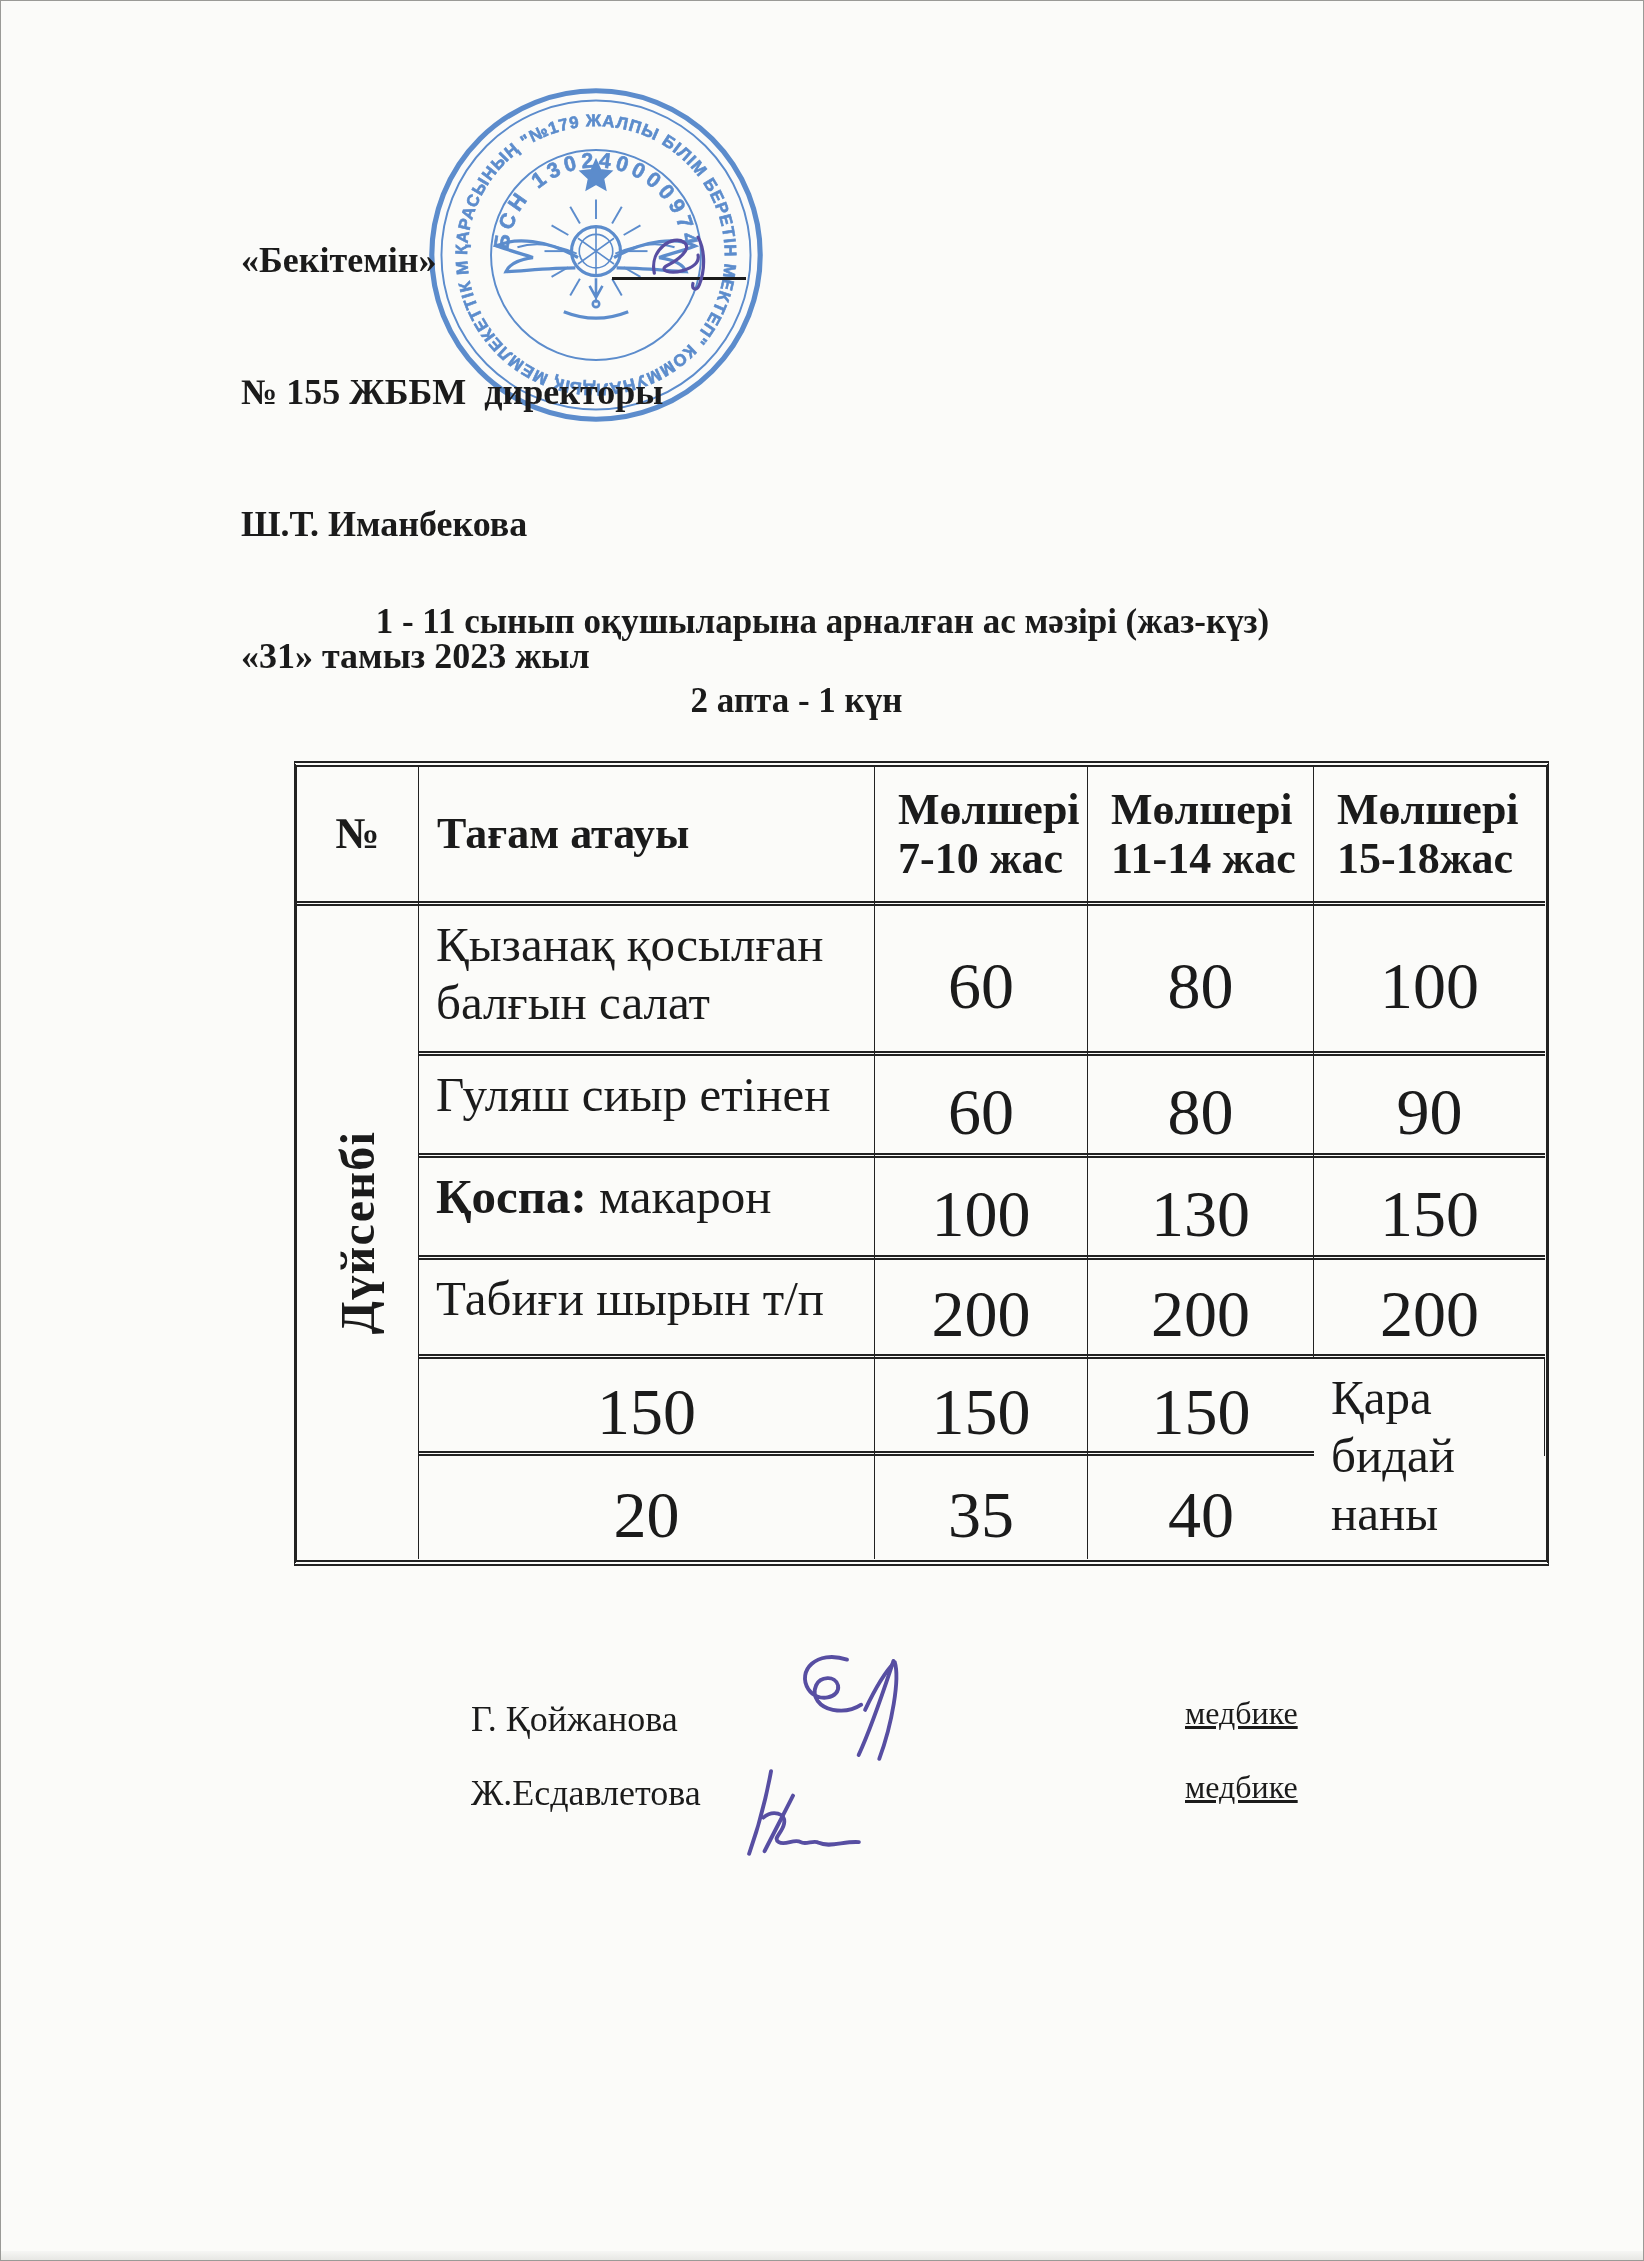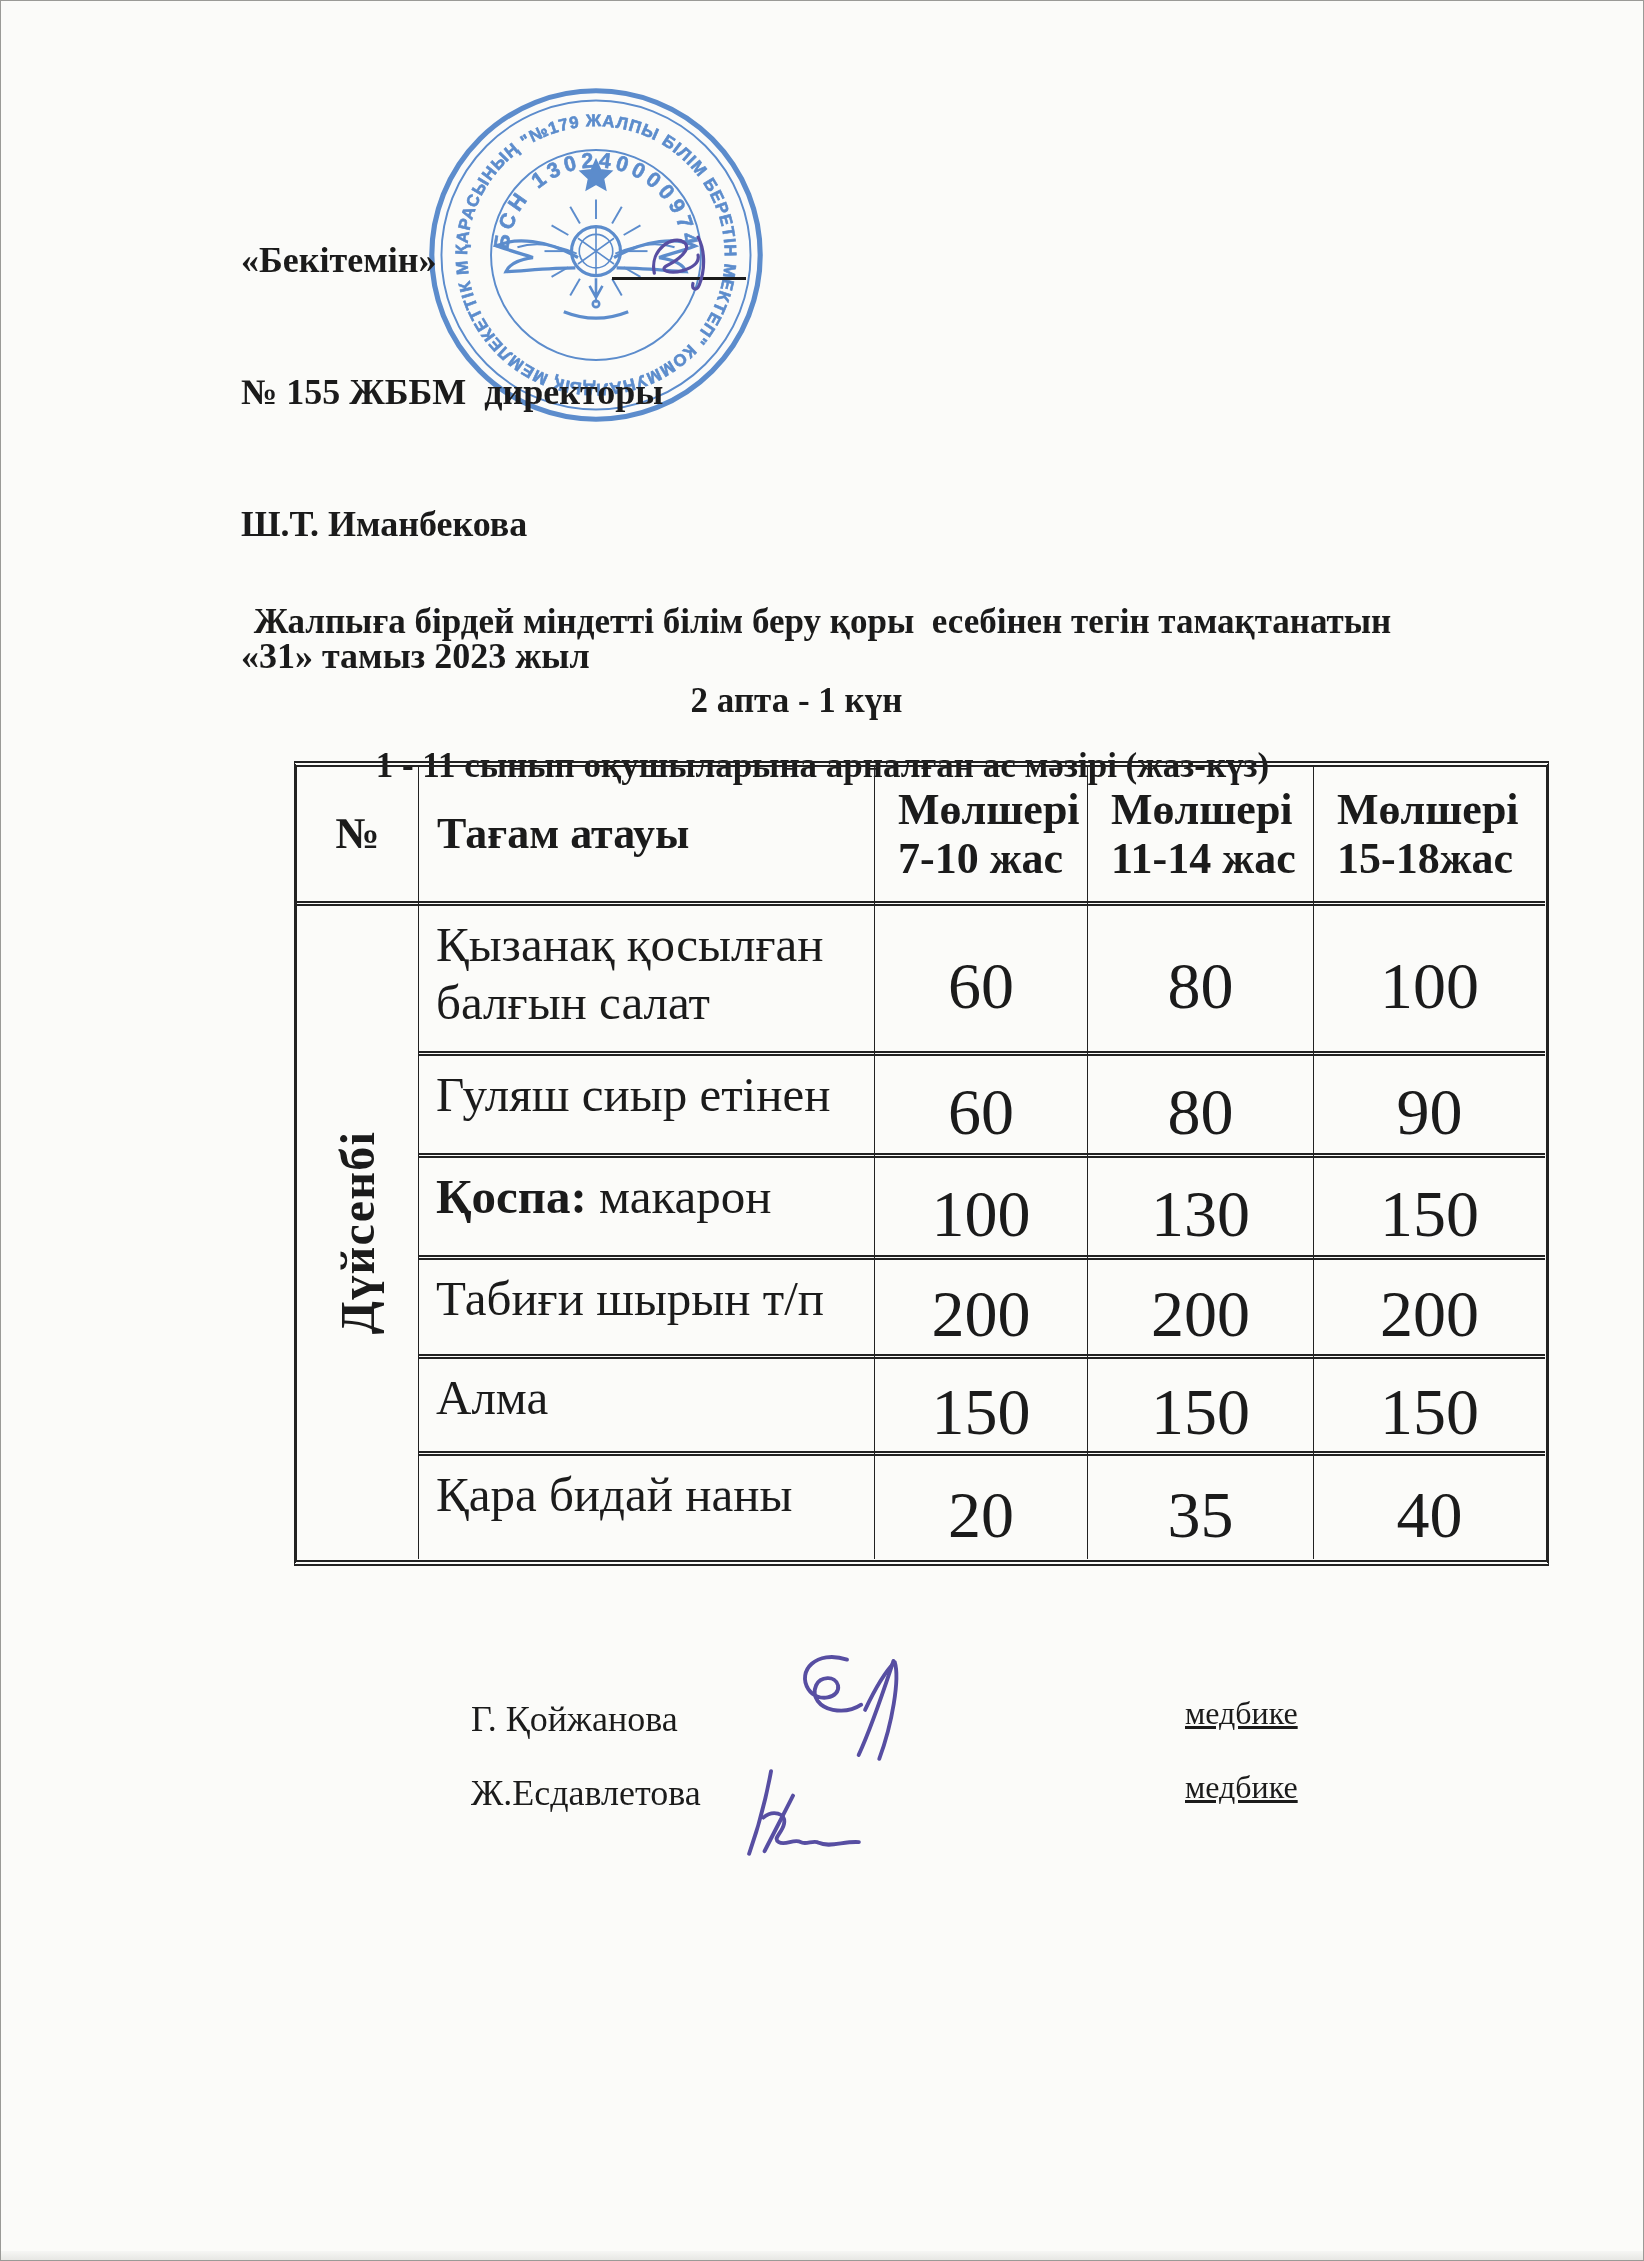--- a/index.html
+++ b/index.html
@@ -141,21 +141,20 @@
       <path stroke-width="5" d="M214 352 Q264 372 314 352"></path>
     </g>
   </svg>
 
   <svg class="director-sig" viewBox="0 0 170 115">
     <path stroke-width="5" d="M28 78 C20 40 58 18 74 30 C88 40 64 58 48 66 C34 73 52 80 72 74 C92 68 98 60 96 50"></path>
     <path stroke-width="5" d="M96 22 C106 40 108 70 98 96 C94 106 86 104 88 94"></path>
   </svg>
 
   <div class="doc-title">
-    <div>Жалпыға бірдей міндетті білім беру қоры  есебінен тегін тамақтанатын</div>
     <div>1 - 11 сынып оқушыларына арналған ас мәзірі (жаз-күз)</div>
   </div>
   <div class="doc-subtitle">2 апта - 1 күн</div>
 
   <div class="menu-table">
 
     <div class="cell hcell h-no">№</div>
     <div class="cell hcell h-dish">Тағам атауы</div>
     <div class="cell hcell h-portion">
       <span>Мөлшері</span>
@@ -187,21 +186,20 @@
     <div class="cell dishcell"><span class="bold">Қоспа:</span><span> макарон</span></div>
     <div class="cell valcell">100</div>
     <div class="cell valcell">130</div>
     <div class="cell valcell last-col">150</div>
 
     <div class="cell dishcell">Табиғи шырын т/п</div>
     <div class="cell valcell">200</div>
     <div class="cell valcell">200</div>
     <div class="cell valcell last-col">200</div>
 
-    <div class="cell dishcell">Алма</div>
     <div class="cell valcell">150</div>
     <div class="cell valcell">150</div>
     <div class="cell valcell last-col">150</div>
 
     <div class="cell dishcell last-row">Қара бидай наны</div>
     <div class="cell valcell last-row">20</div>
     <div class="cell valcell last-row">35</div>
     <div class="cell valcell last-col last-row">40</div>
   </div>
 

